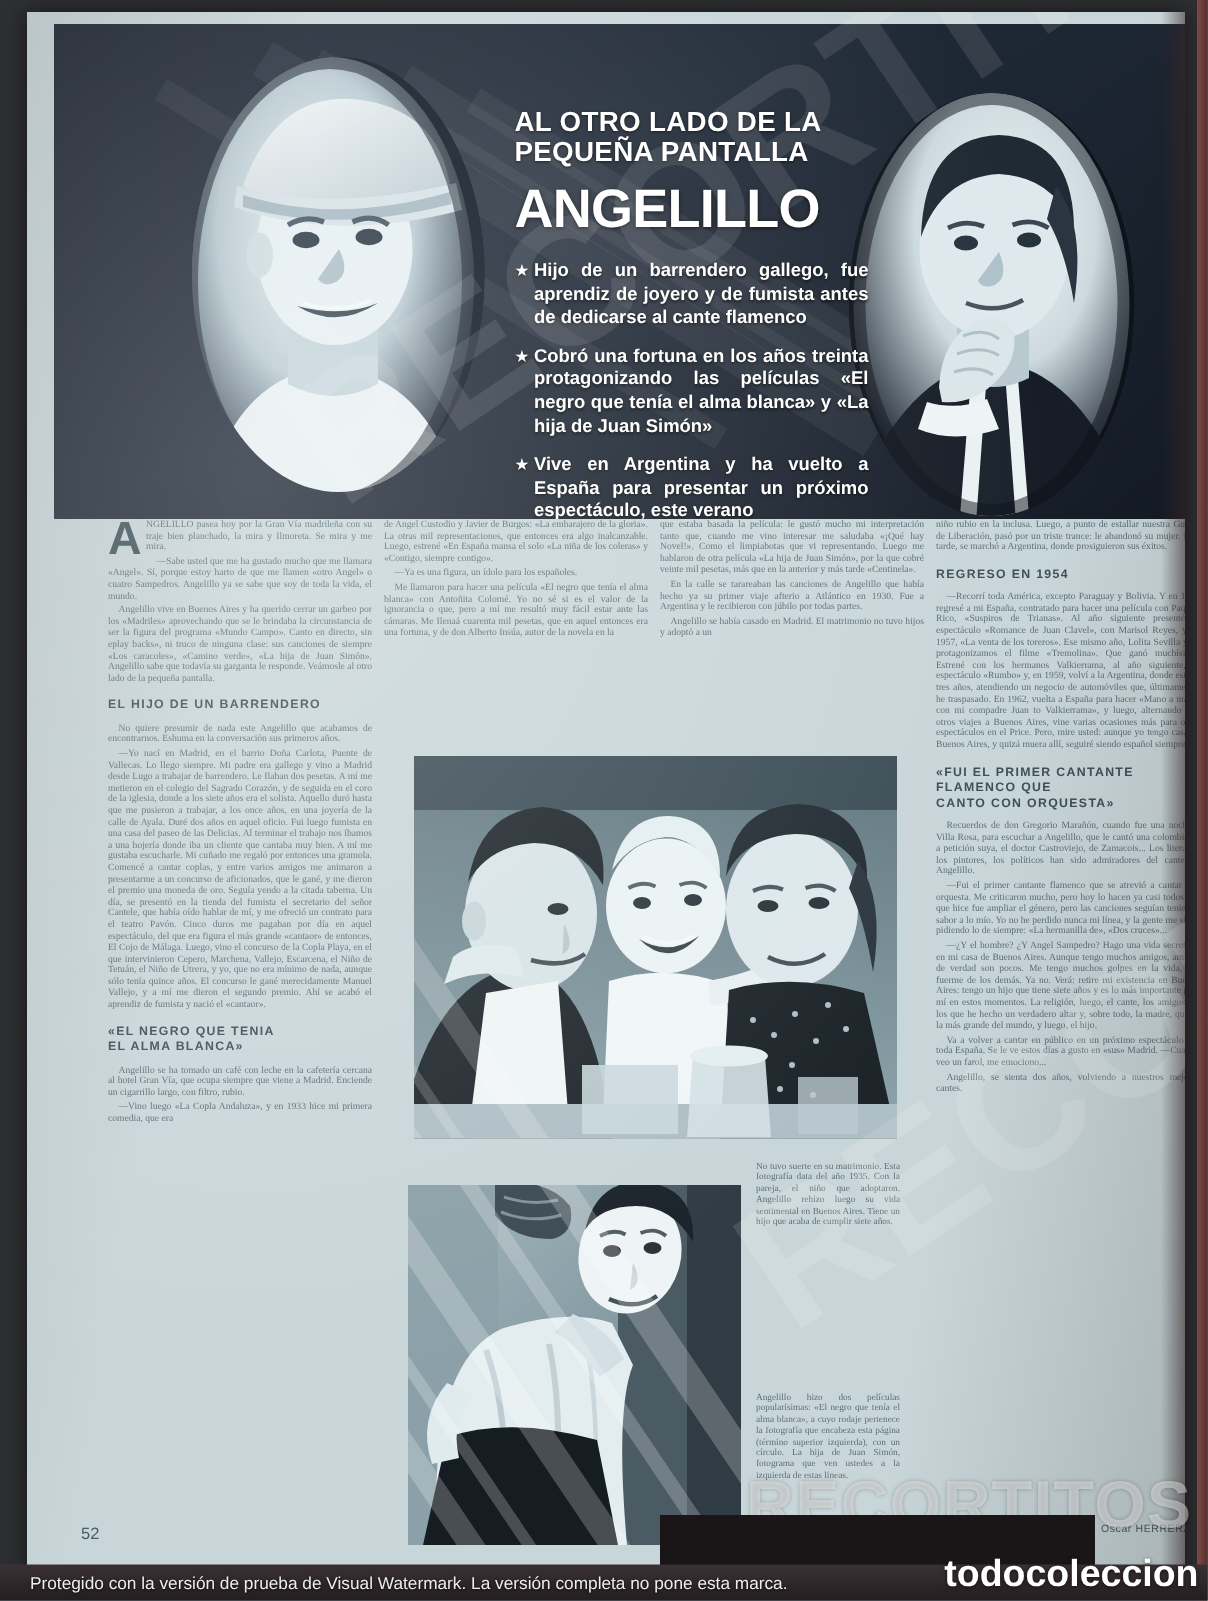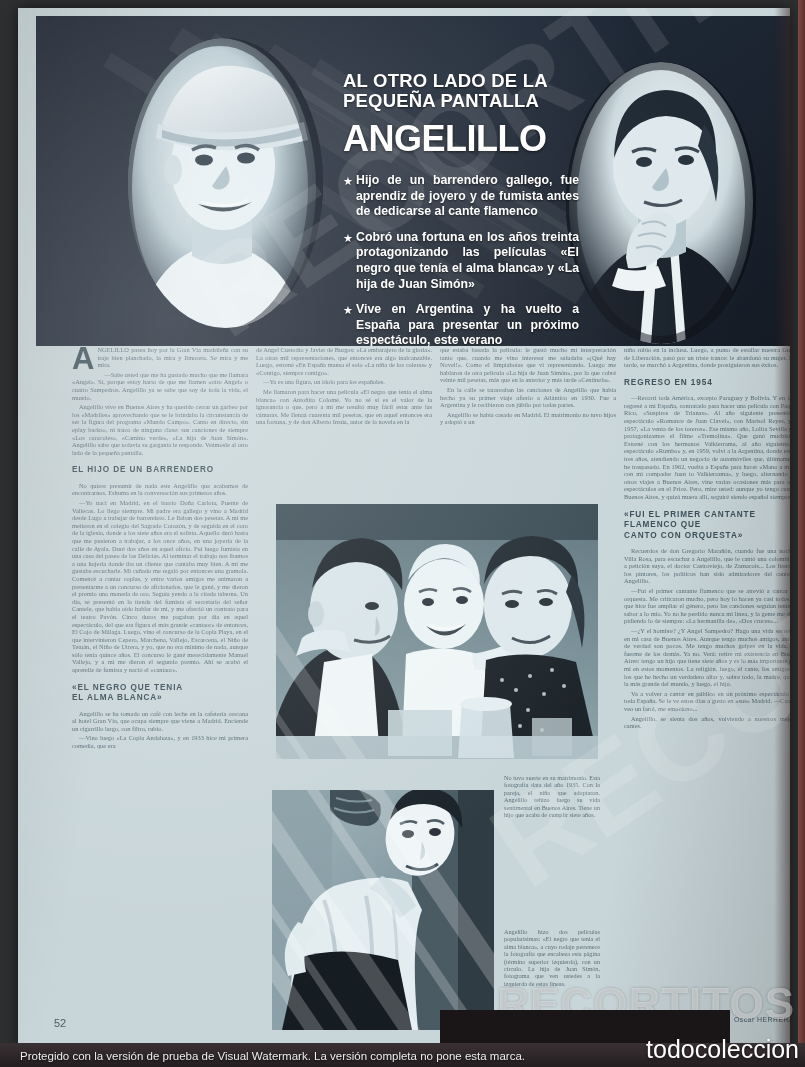--- a/index.html
+++ b/index.html
@@ -247,21 +247,21 @@
     color: rgba(255,255,255,.12);
     transform: rotate(-34deg);
     z-index: 45;
     pointer-events: none;
     white-space: nowrap;
   }
   #wm-todocoleccion {
     position: absolute;
     right: 6px; bottom: 3px;
     font-family: "Liberation Sans", sans-serif;
-    font-weight: 400;
+    font-weight: 700;
     font-size: 25px;
     color: #ffffff;
     text-shadow: 0 1px 3px rgba(0,0,0,.6);
     z-index: 60;
     white-space: nowrap;
   }
   #wm-trial-bar {
     position: absolute;
     left: 0; bottom: 0; width: 724px; height: 22px;
     z-index: 58;

